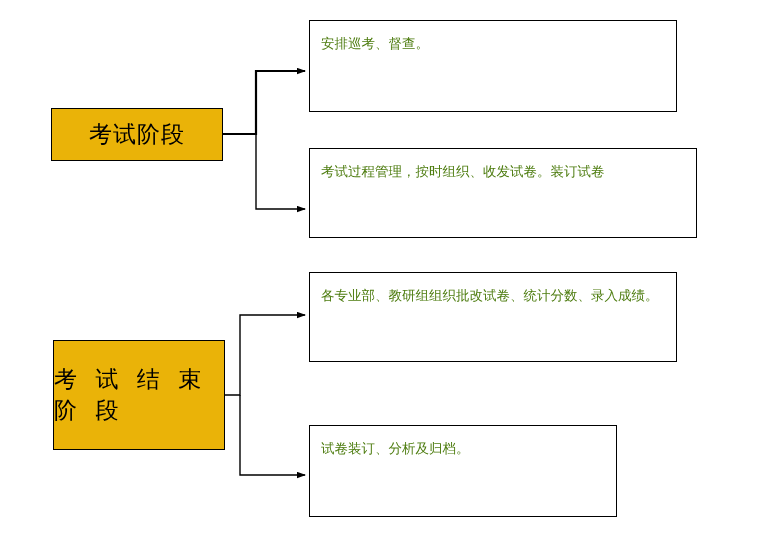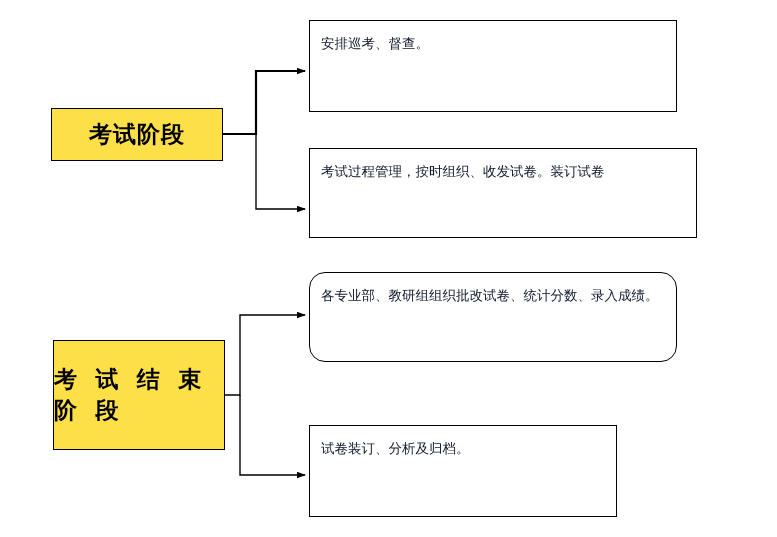--- a/index.html
+++ b/index.html
@@ -12,47 +12,46 @@
     width: 777px;
     height: 537px;
     background: #ffffff;
     font-family: "Liberation Sans", sans-serif;
     overflow: hidden;
   }
   .node-box {
     position: absolute;
     box-sizing: border-box;
     border: 1px solid #000000;
-    background: #fde047;
+    background: #eab308;
     display: flex;
     align-items: center;
     justify-content: center;
     text-align: center;
-    font-weight: bold;
   }
   .node-label {
     font-size: 23px;
     color: #000000;
     line-height: 1.35;
     letter-spacing: 1px;
     white-space: pre-line;
   }
   .node-label.spaced {
     letter-spacing: 6px;
   }
   .detail-box {
     position: absolute;
     box-sizing: border-box;
     border: 1px solid #000000;
     background: #ffffff;
     padding: 11px 11px 8px 11px;
   }
   .detail-text {
     font-size: 13.5px;
-    color: #0f172a;
+    color: #4d7c0f;
     line-height: 1.75;
     text-align: left;
     white-space: pre-line;
   }
   .connector {
     position: absolute;
     left: 0;
     top: 0;
     width: 777px;
     height: 537px;
@@ -99,21 +98,21 @@
   </div>
 
   <div class="detail-box" style="left:309px; top:20px; width:368px; height:92px;">
     <div class="detail-text">安排巡考、督查。</div>
   </div>
 
   <div class="detail-box" style="left:309px; top:148px; width:388px; height:90px;">
     <div class="detail-text">考试过程管理，按时组织、收发试卷。装订试卷</div>
   </div>
 
-  <div class="detail-box" style="left:309px; top:272px; width:368px; height:90px;border-radius:16px;">
+  <div class="detail-box" style="left:309px; top:272px; width:368px; height:90px;">
     <div class="detail-text">各专业部、教研组组织批改试卷、统计分数、录入成绩。</div>
   </div>
 
   <div class="detail-box" style="left:309px; top:425px; width:308px; height:92px;">
     <div class="detail-text">试卷装订、分析及归档。</div>
   </div>
 
 </div>
 
 </body></html>

